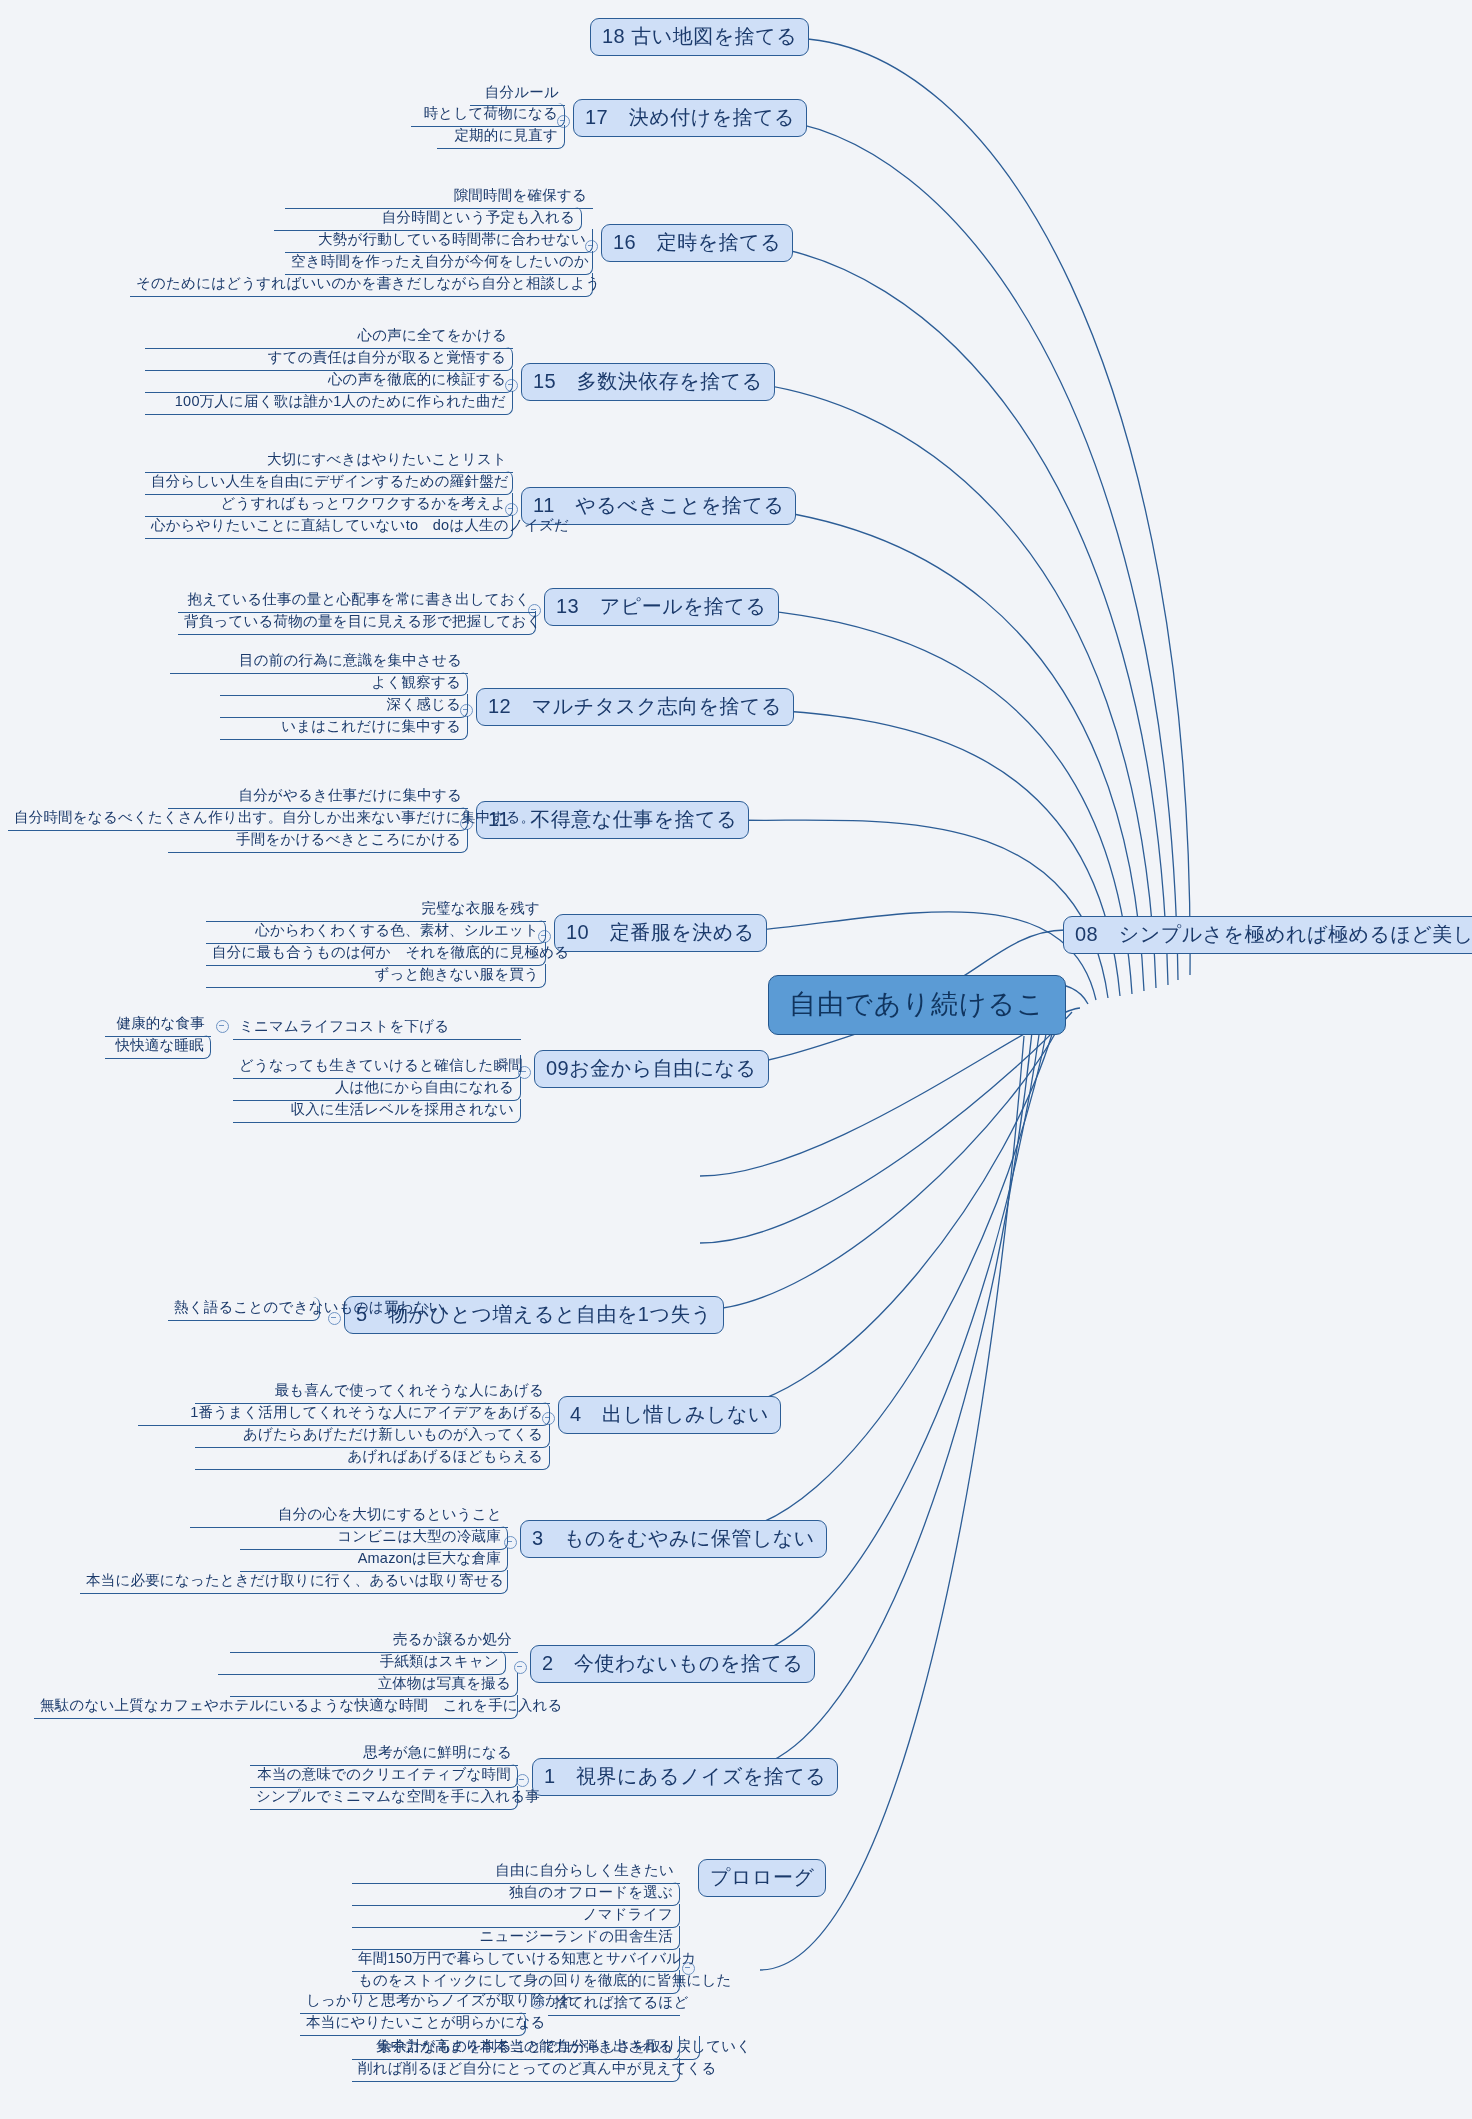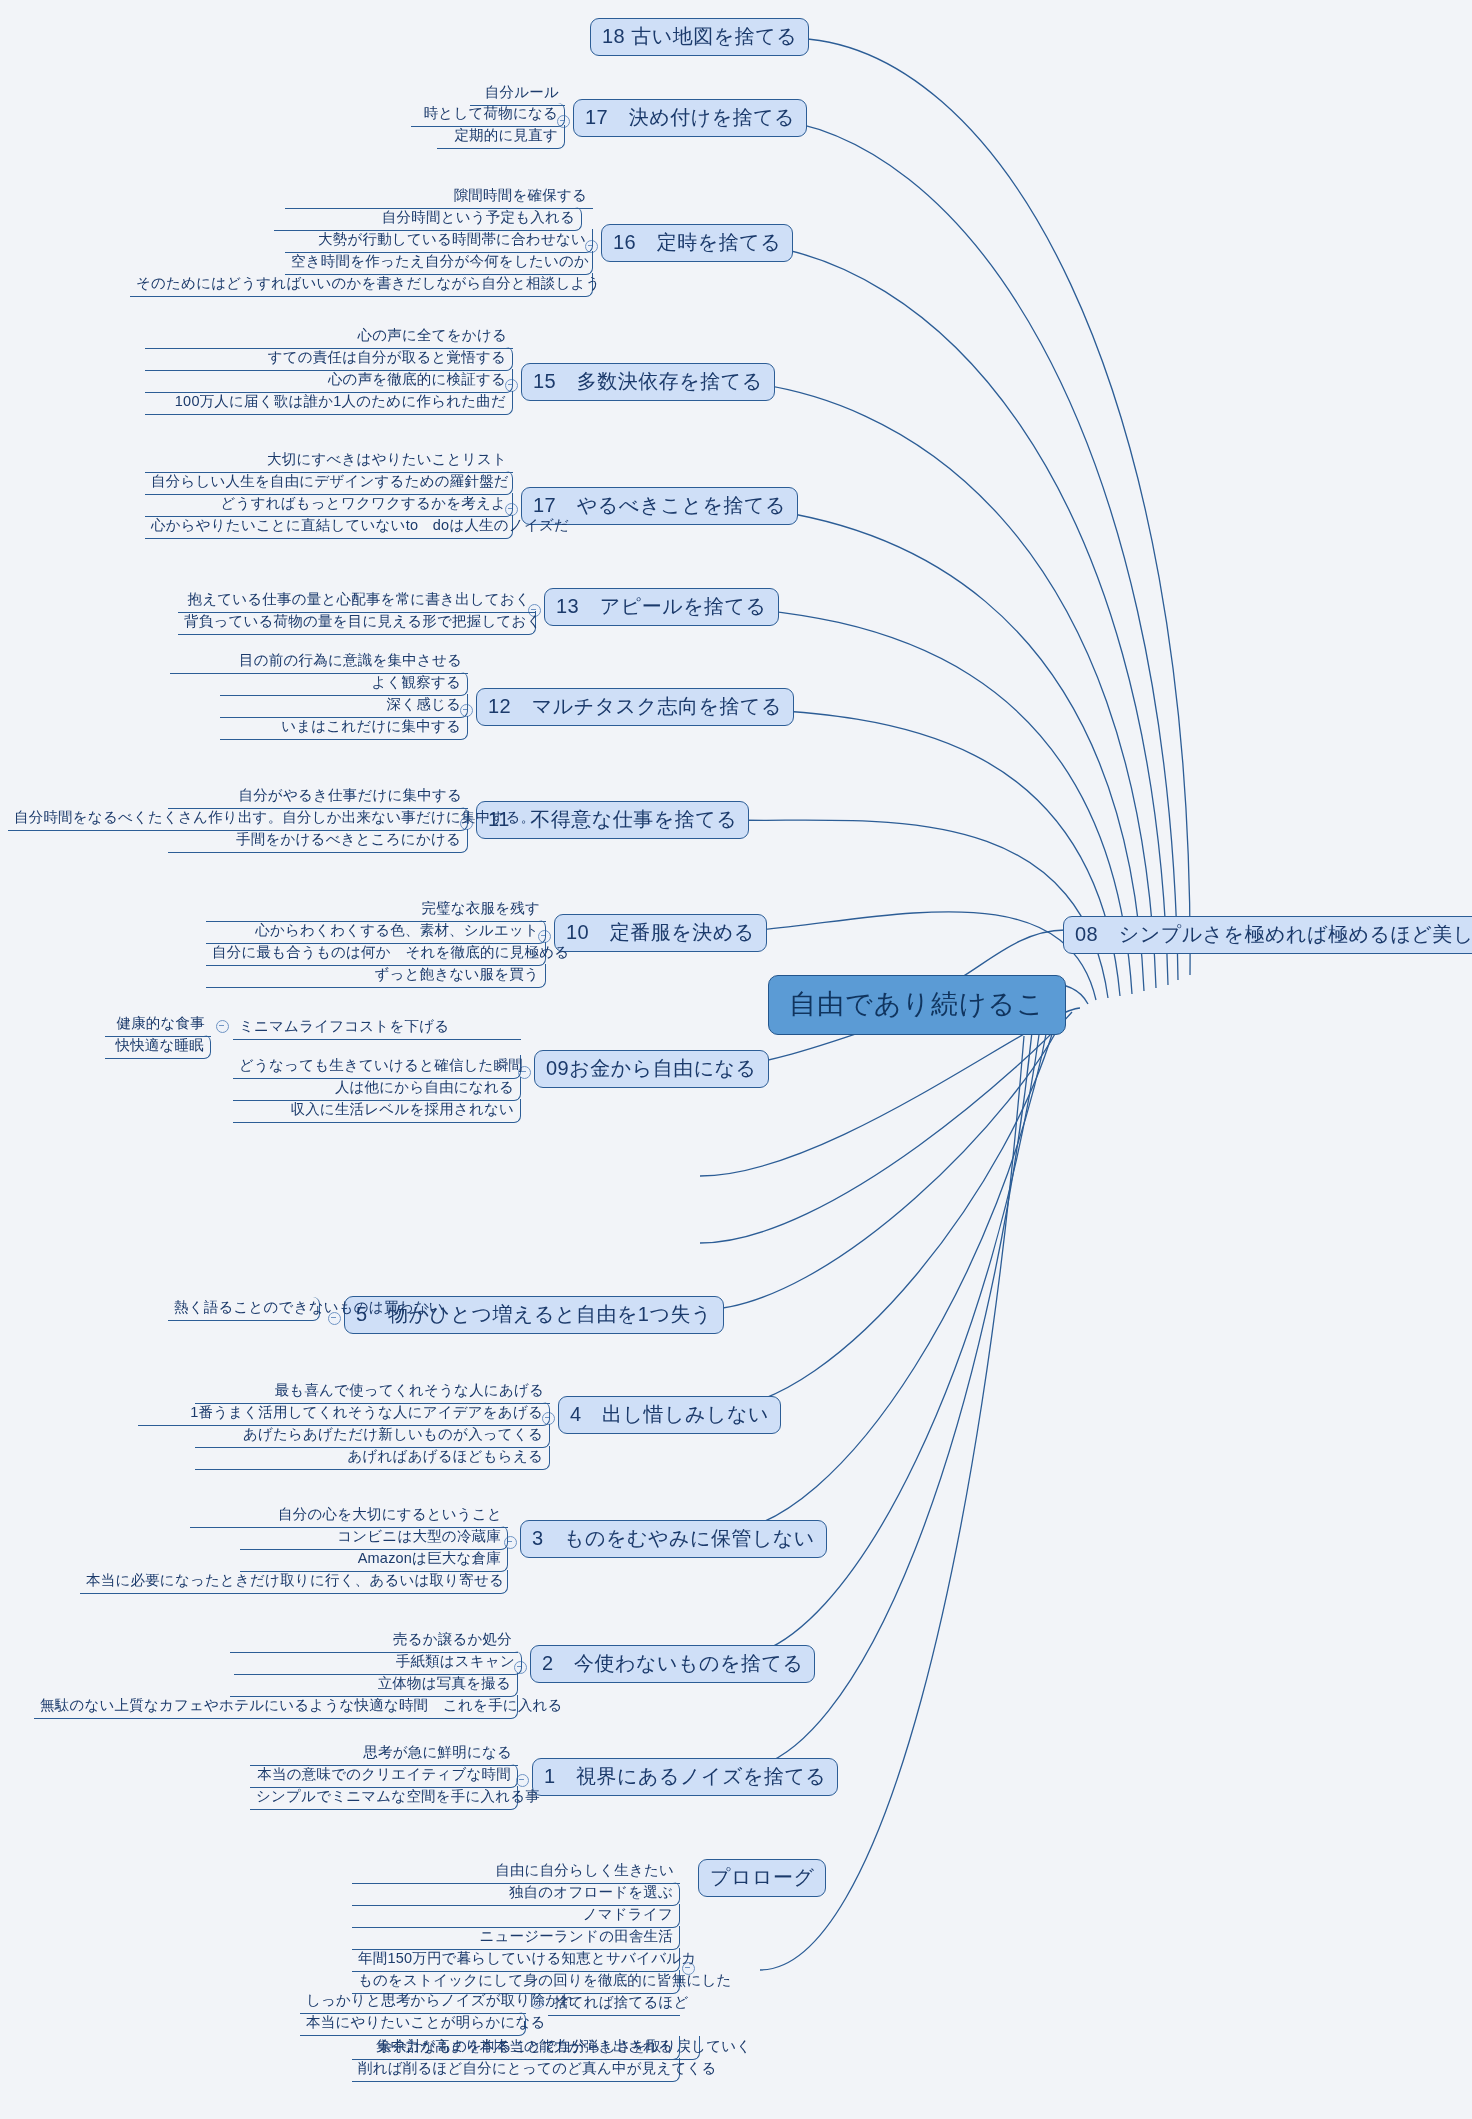--- a/index.html
+++ b/index.html
@@ -133,21 +133,21 @@
   <div class="node n2 box" style="left:285px;top:251px;width:308px;">空き時間を作ったえ自分が今何をしたいのか</div>
   <div class="node n2 box" style="left:130px;top:273px;width:463px;">そのためにはどうすればいいのかを書きだしながら自分と相談しよう</div>
 
   <div class="node n1" style="left:521px;top:363px;">15　多数決依存を捨てる</div>
   <div class="marker" style="left:505px;top:379px;"></div>
   <div class="node n2" style="left:145px;top:325px;width:368px;">心の声に全てをかける</div>
   <div class="node n2 box topcap" style="left:145px;top:347px;width:368px;">すての責任は自分が取ると覚悟する</div>
   <div class="node n2 box" style="left:145px;top:369px;width:368px;">心の声を徹底的に検証する</div>
   <div class="node n2 box" style="left:145px;top:391px;width:368px;">100万人に届く歌は誰か1人のために作られた曲だ</div>
 
-  <div class="node n1" style="left:521px;top:487px;">17　やるべきことを捨てる</div>
+  <div class="node n1" style="left:521px;top:487px;">11　やるべきことを捨てる</div>
   <div class="marker" style="left:505px;top:503px;"></div>
   <div class="node n2" style="left:145px;top:449px;width:368px;">大切にすべきはやりたいことリスト</div>
   <div class="node n2 box topcap" style="left:145px;top:471px;width:368px;">自分らしい人生を自由にデザインするための羅針盤だ</div>
   <div class="node n2 box" style="left:145px;top:493px;width:368px;">どうすればもっとワクワクするかを考えよ</div>
   <div class="node n2 box" style="left:145px;top:515px;width:368px;">心からやりたいことに直結していないto　doは人生のノイズだ</div>
 
   <div class="node n1" style="left:544px;top:588px;">13　アピールを捨てる</div>
   <div class="marker" style="left:528px;top:604px;"></div>
   <div class="node n2 topcap" style="left:178px;top:589px;width:358px;">抱えている仕事の量と心配事を常に書き出しておく</div>
   <div class="node n2 box" style="left:178px;top:611px;width:358px;">背負っている荷物の量を目に見える形で把握しておく</div>
@@ -198,21 +198,21 @@
   <div class="node n1" style="left:520px;top:1520px;">3　ものをむやみに保管しない</div>
   <div class="marker" style="left:504px;top:1536px;"></div>
   <div class="node n2" style="left:190px;top:1504px;width:318px;">自分の心を大切にするということ</div>
   <div class="node n2 box topcap" style="left:240px;top:1526px;width:268px;">コンビニは大型の冷蔵庫</div>
   <div class="node n2 box" style="left:240px;top:1548px;width:268px;">Amazonは巨大な倉庫</div>
   <div class="node n2 box" style="left:80px;top:1570px;width:428px;">本当に必要になったときだけ取りに行く、あるいは取り寄せる</div>
 
   <div class="node n1" style="left:530px;top:1645px;">2　今使わないものを捨てる</div>
   <div class="marker" style="left:514px;top:1661px;"></div>
   <div class="node n2" style="left:230px;top:1629px;width:288px;">売るか譲るか処分</div>
-  <div class="node n2 box topcap" style="left:234px;top:1651px;width:288px;">手紙類はスキャン</div>
+  <div class="node n2 box topcap" style="left:218px;top:1651px;width:288px;">手紙類はスキャン</div>
   <div class="node n2 box" style="left:230px;top:1673px;width:288px;">立体物は写真を撮る</div>
   <div class="node n2 box" style="left:34px;top:1695px;width:484px;">無駄のない上質なカフェやホテルにいるような快適な時間　これを手に入れる</div>
 
   <div class="node n1" style="left:532px;top:1758px;">1　視界にあるノイズを捨てる</div>
   <div class="marker" style="left:516px;top:1774px;"></div>
   <div class="node n2" style="left:250px;top:1742px;width:268px;">思考が急に鮮明になる</div>
   <div class="node n2 box topcap" style="left:250px;top:1764px;width:268px;">本当の意味でのクリエイティブな時間</div>
   <div class="node n2 box" style="left:250px;top:1786px;width:268px;">シンプルでミニマムな空間を手に入れる事</div>
 
   <div class="node n1" style="left:698px;top:1859px;">プロローグ</div>

